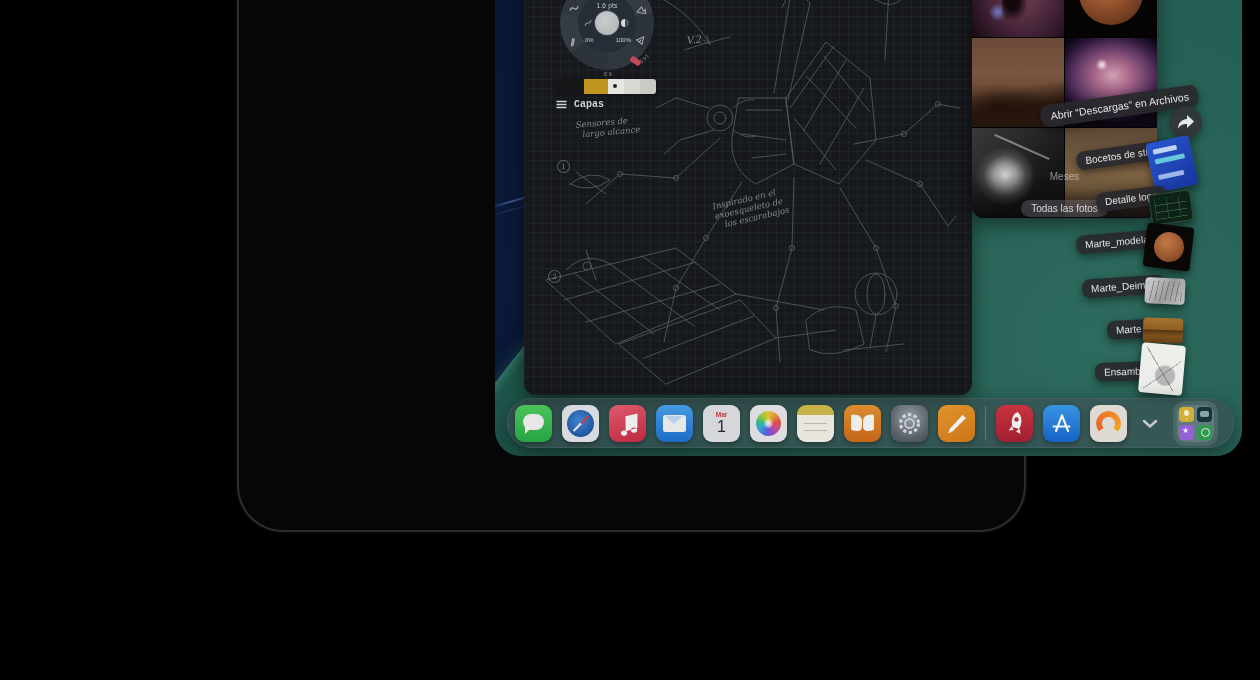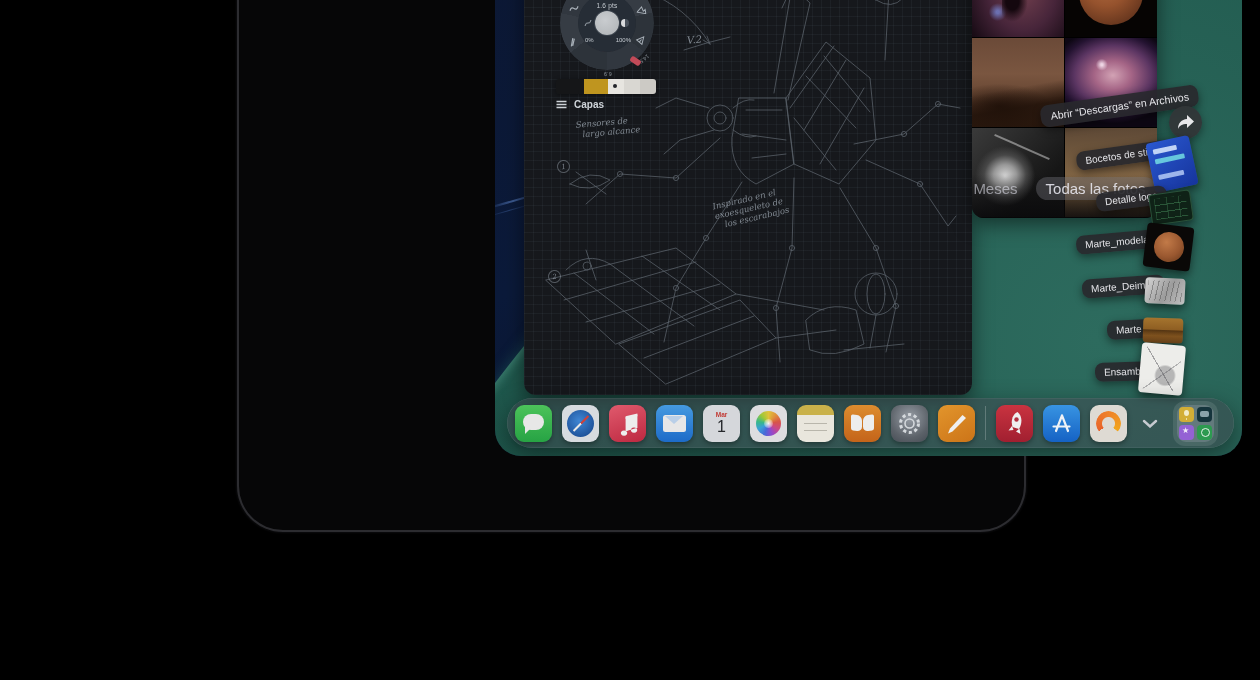--- a/index.html
+++ b/index.html
@@ -65,21 +65,21 @@
   .g-scr  { left:8px; bottom:24px; transform:rotate(-35deg); }
 
   
   .color-strip { position:absolute; left:32px; top:131px; width:100px; height:15px; display:flex;
     border-radius:3px; overflow:hidden; box-shadow:0 1px 4px rgba(0,0,0,0.4); }
   .sw1 { width:28px; background:#151618; } .sw2 { width:24px; background:#bf951f; }
   .sw3 { width:16px; background:#e7e5e0; position:relative; }
   .sw3::after { content:""; position:absolute; left:5px; top:5px; width:4px; height:4px; border-radius:50%; background:#23252a; }
   .sw4 { width:16px; background:#d9d7d2; } .sw5 { width:16px; background:#cccac5; }
   .layers-row { position:absolute; left:32px; top:151px; display:flex; align-items:center; gap:7px;
-    color:#ced3d8; font-size:10px; font-weight:bold; }
+    color:#ced3d8; font-size:10px; font-weight:bold;font-family:Liberation Mono, monospace; }
 
   
   .hand { position:absolute; font-family:"DejaVu Serif", serif; font-style:italic; color:#a7b1bb;
     opacity:0.72; font-size:8.5px; line-height:1.15; white-space:nowrap; }
   .circ-num { position:absolute; width:13px; height:13px; border:0.8px solid rgba(167,177,187,0.6);
     border-radius:50%; color:#a7b1bb; opacity:0.7; font-size:7px; text-align:center; line-height:12px;
     font-family:"DejaVu Serif", serif; font-style:italic; transform:rotate(-8deg); }
 
   
   .photos-app { position:absolute; left:477px; top:0; width:185px; height:270px; background:#000;
@@ -105,22 +105,22 @@
       radial-gradient(circle at 40% 30%, rgba(255,240,250,0.8) 0 1px, transparent 6px),
       radial-gradient(ellipse 62px 48px at 52% 42%, #d2a2b4 0%, #a56586 30%, #5b3562 62%, #241331 85%, #0d0713 100%); }
   .t-voyager { background:
       radial-gradient(circle 30px at 36% 54%, #d4d4d4 0%, #989898 38%, #474747 70%, rgba(20,20,20,0) 100%),
       linear-gradient(135deg,#3a3a3a 0%,#161616 70%); }
   .t-voyager::after { content:""; position:absolute; left:20px; top:18px; width:60px; height:2px;
       background:rgba(220,220,220,0.5); transform:rotate(24deg); }
   .t-rover { background: linear-gradient(#5e4936 0%, #7c6142 48%, #8a6c48 68%, #55402c 100%); }
   .ph-fade { position:absolute; left:0; right:0; bottom:0; height:44px;
       background:linear-gradient(transparent, rgba(8,8,10,0.8)); }
-  .ph-seg { position:absolute; left:0; right:0; bottom:18px; display:flex; justify-content:center;
-      align-items:center; gap:18px; font-size:15px; }
+  .ph-seg { position:absolute; left:0; right:0; bottom:1px; display:flex; justify-content:center;
+      align-items:center; gap:18px; font-size:10px;flex-direction:column; }
   .seg-plain { color:rgba(235,235,245,0.55); }
   .seg-pill { color:rgba(240,240,248,0.85); background:rgba(120,120,128,0.38);
       padding:3px 10px; border-radius:20px; }
 
   
   .dlabel { position:absolute; background:rgba(40,40,44,0.92); color:#e4e4e8; font-size:10px;
       padding:4px 9px; border-radius:8px; white-space:nowrap; box-shadow:0 3px 9px rgba(0,0,0,0.45); }
   .tooltip { font-size:10.5px; padding:5px 10px; }
   .share-btn { position:absolute; left:674px; top:158px; width:33px; height:33px; border-radius:50%;
       background:rgba(50,54,56,0.95); display:flex; align-items:center; justify-content:center;

